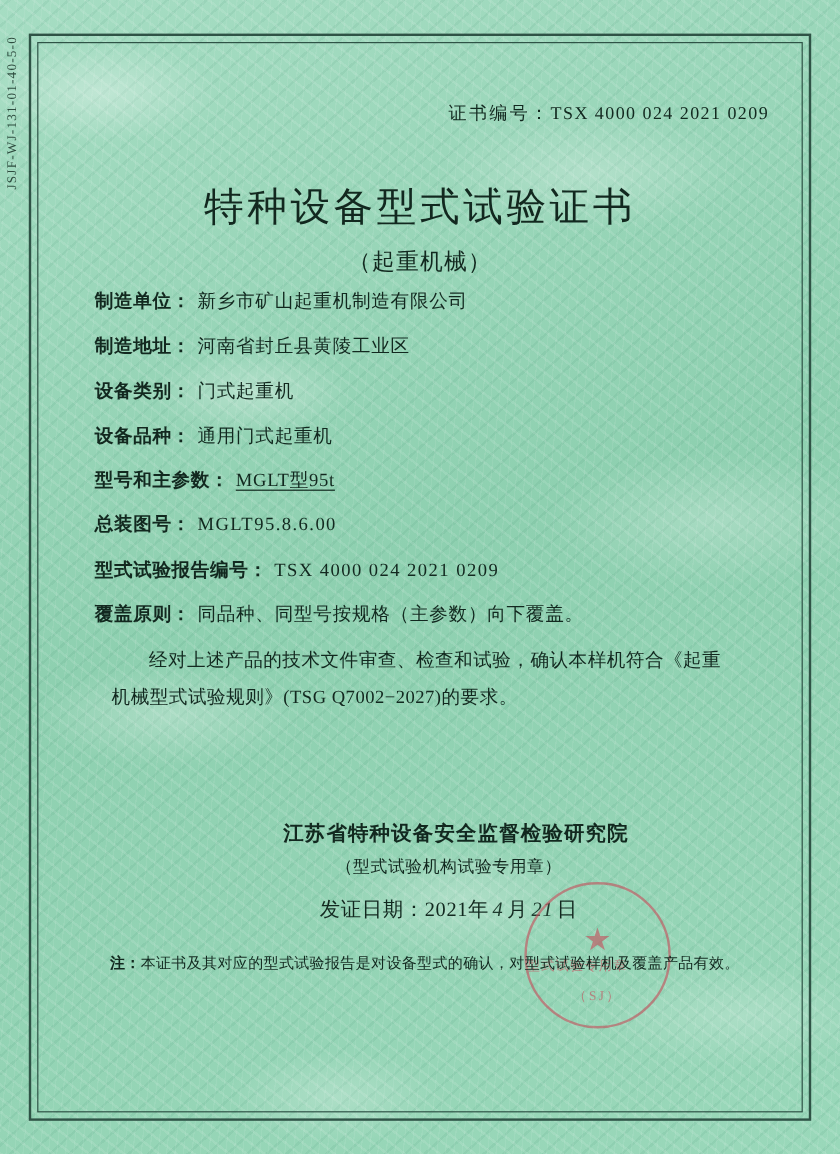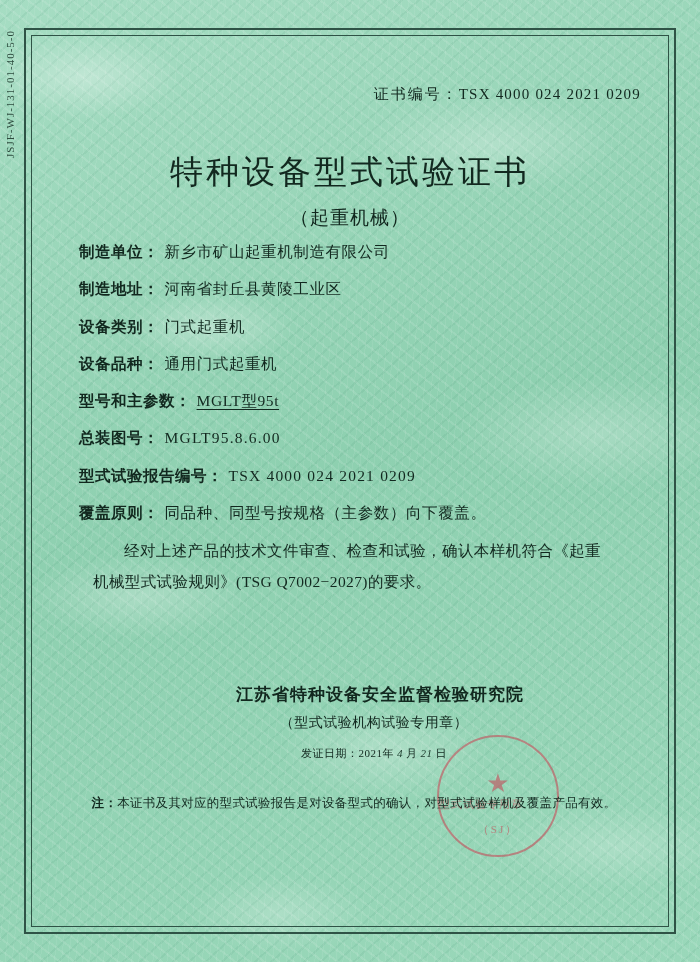--- a/index.html
+++ b/index.html
@@ -169,21 +169,21 @@
     padding-left: 60px;
   }
   .issuer-sub {
     margin-top: 8px;
     font-size: 14px;
     letter-spacing: 0.5px;
     padding-left: 48px;
   }
   .issue-date {
     margin-top: 14px;
-    font-size: 11px;
+    font-size: 17px;
     letter-spacing: 0.5px;
     padding-left: 48px;
   }
   .handwritten {
     font-family: "Liberation Serif", serif;
     font-style: italic;
     color: #1d3a2d;
     padding: 0 3px;
   }
 

